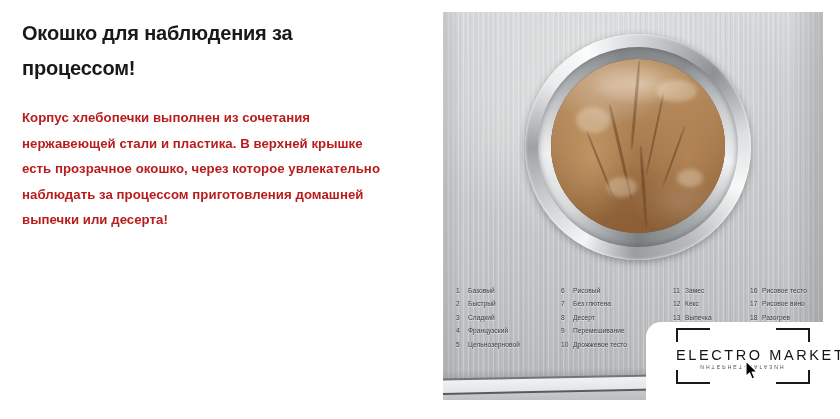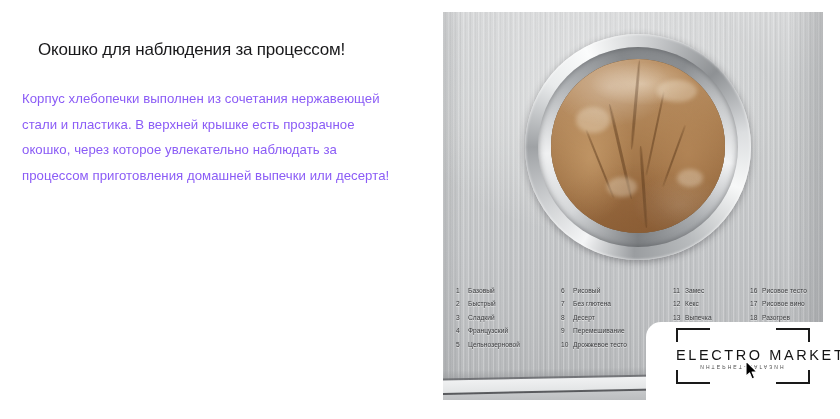--- a/index.html
+++ b/index.html
@@ -11,34 +11,34 @@
     position:relative;
   }
   .page{position:absolute;inset:0;width:840px;height:419px;overflow:hidden;background:#fff;}
 
   
   .left-col{
     position:absolute;left:0;top:0;width:420px;height:419px;
     box-sizing:border-box;padding:16px 22px 0 22px;
   }
   .headline{
-    margin:16px;
-    font-size:17px;
+    margin:0;
+    font-size:20px;
     line-height:35px;
-    font-weight:400;
+    font-weight:700;
     letter-spacing:-0.2px;
     color:#19191b;
     max-width:380px;
   }
   .body-copy{
     margin:19px 0 0 0;
     font-size:13.2px;
     line-height:25.5px;
-    font-weight:400;
-    color:#8b5cf6;
+    font-weight:700;
+    color:#b91c1c;
     max-width:372px;
     letter-spacing:0.05px;
   }
 
   
   .photo-panel{
     position:absolute;left:443px;top:12px;width:380px;height:388px;
     overflow:hidden;
     background:
       linear-gradient(180deg,

